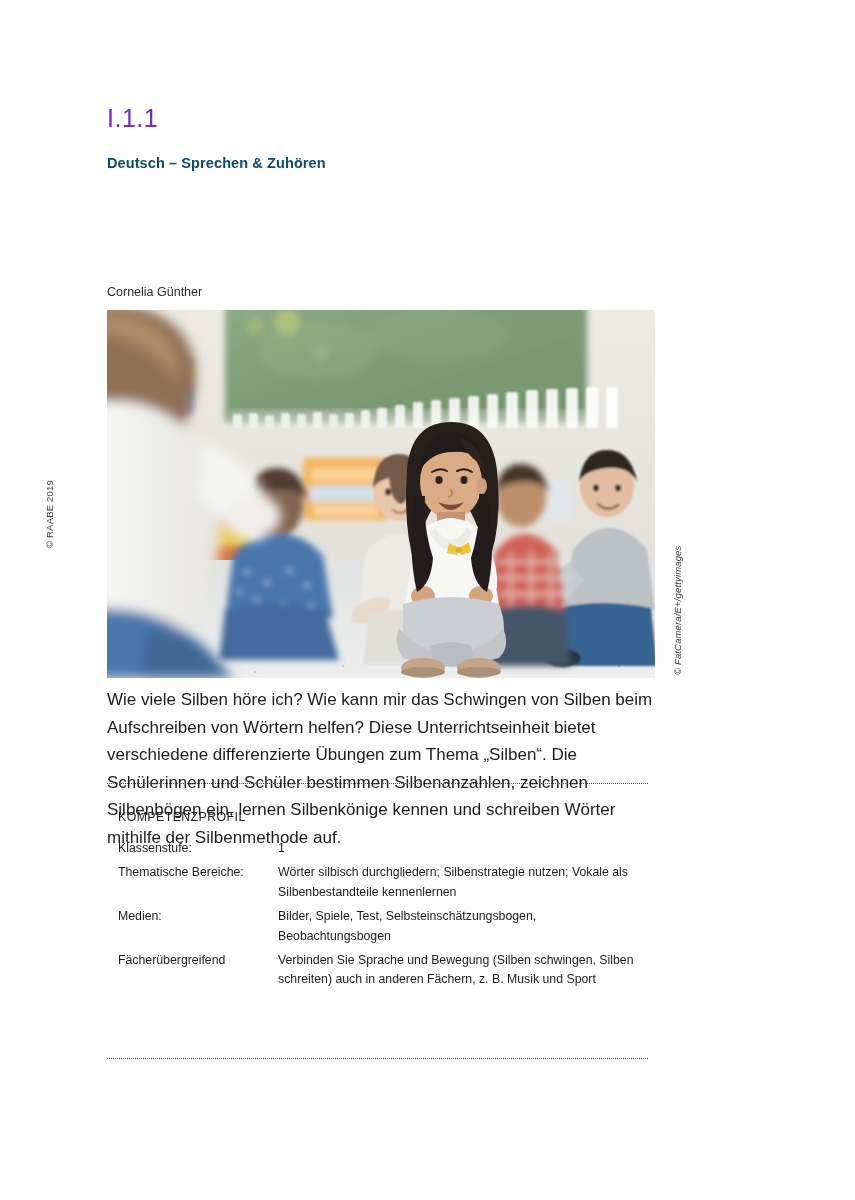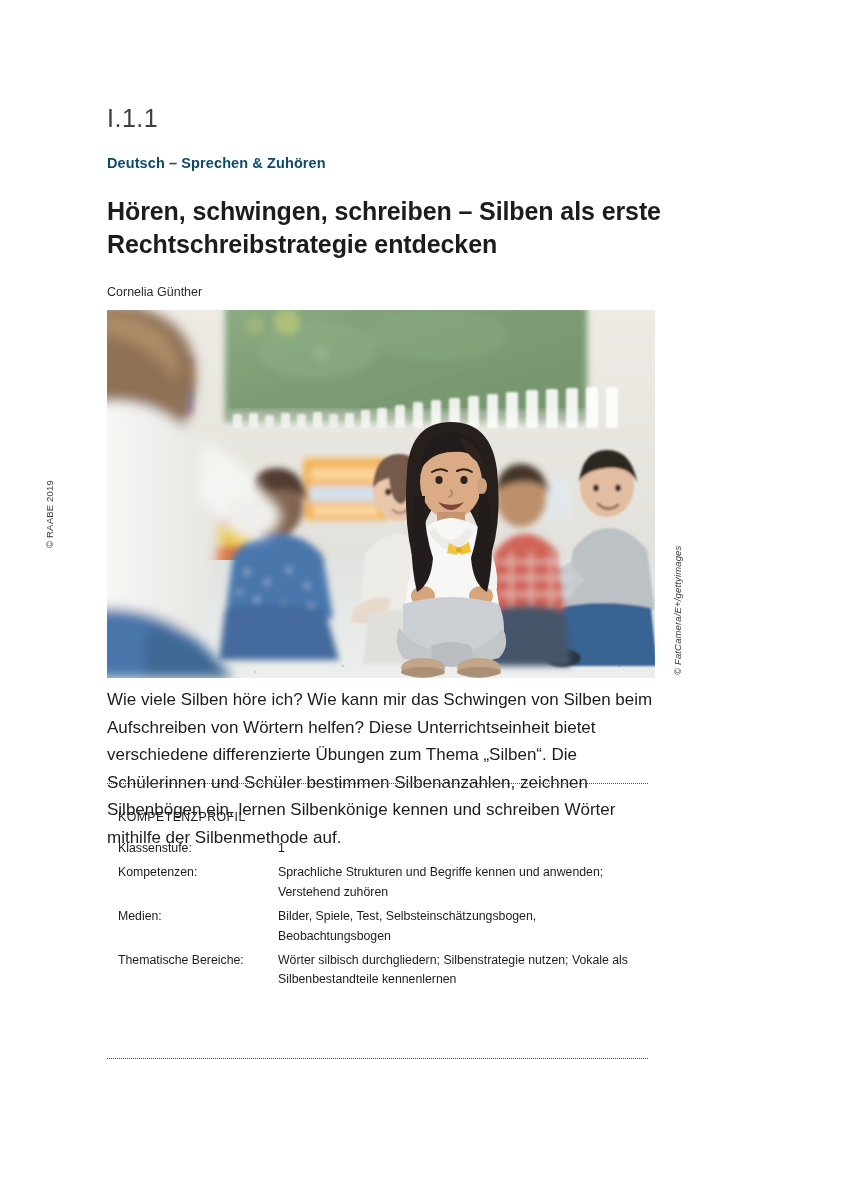--- a/index.html
+++ b/index.html
@@ -44,21 +44,21 @@
     transform: rotate(-90deg);
     transform-origin: left top;
   }
 
   
   .chapter-code {
     position: absolute;
     left: 107px;
     top: 104px;
     font-size: 25px;
-    color: #404040;
+    color: #6d28d9;
     letter-spacing: 0.5px;
   }
   .subject-line {
     position: absolute;
     left: 107px;
     top: 155px;
     font-size: 14.5px;
     font-weight: bold;
     color: #0c4a6e;
     letter-spacing: 0.1px;
@@ -150,21 +150,20 @@
 </head>
 <body>
 
 <div id="page">
 
   <div class="v-left">© RAABE 2019</div>
   <div class="v-right">© FatCamera/E+/gettyimages</div>
 
   <div class="chapter-code">I.1.1</div>
   <div class="subject-line">Deutsch – Sprechen &amp; Zuhören</div>
-  <div class="main-title">Hören, schwingen, schreiben – Silben als erste Rechtschreibstrategie entdecken</div>
   <div class="author">Cornelia Günther</div>
 
   <div class="photo">
     <svg width="548" height="368" viewBox="0 0 548 368">
       <defs>
         <linearGradient id="wallG" x1="0" y1="0" x2="0" y2="1">
           <stop offset="0" stop-color="#eceae3"></stop>
           <stop offset="1" stop-color="#e2e0da"></stop>
         </linearGradient>
         <linearGradient id="boardG" x1="0" y1="0" x2="1" y2="1">
@@ -394,29 +393,29 @@
 
   <div class="kp-heading">KOMPETENZPROFIL</div>
 
   <table class="kp-table">
     <tbody>
       <tr>
         <td class="kp-label">Klassenstufe:</td>
         <td class="kp-value">1</td>
       </tr>
       <tr>
-        <td class="kp-label">Kompetenzen:</td>
-        <td class="kp-value">Sprachliche Strukturen und Begriffe kennen und anwenden; Verstehend zuhören</td>
+        <td class="kp-label">Thematische Bereiche:</td>
+        <td class="kp-value">Wörter silbisch durchgliedern; Silbenstrategie nutzen; Vokale als Silbenbestandteile kennenlernen</td>
       </tr>
       <tr>
         <td class="kp-label">Medien:</td>
         <td class="kp-value">Bilder, Spiele, Test, Selbsteinschätzungsbogen, Beobachtungsbogen</td>
       </tr>
       <tr>
-        <td class="kp-label">Thematische Bereiche:</td>
-        <td class="kp-value">Wörter silbisch durchgliedern; Silbenstrategie nutzen; Vokale als Silbenbestandteile kennenlernen</td>
+        <td class="kp-label">Fächerübergreifend</td>
+        <td class="kp-value">Verbinden Sie Sprache und Bewegung (Silben schwingen, Silben schreiten) auch in anderen Fächern, z. B. Musik und Sport</td>
       </tr>
     </tbody>
   </table>
 
   <div class="rule rule-bottom"></div>
 
 </div>
 
 </body></html>

